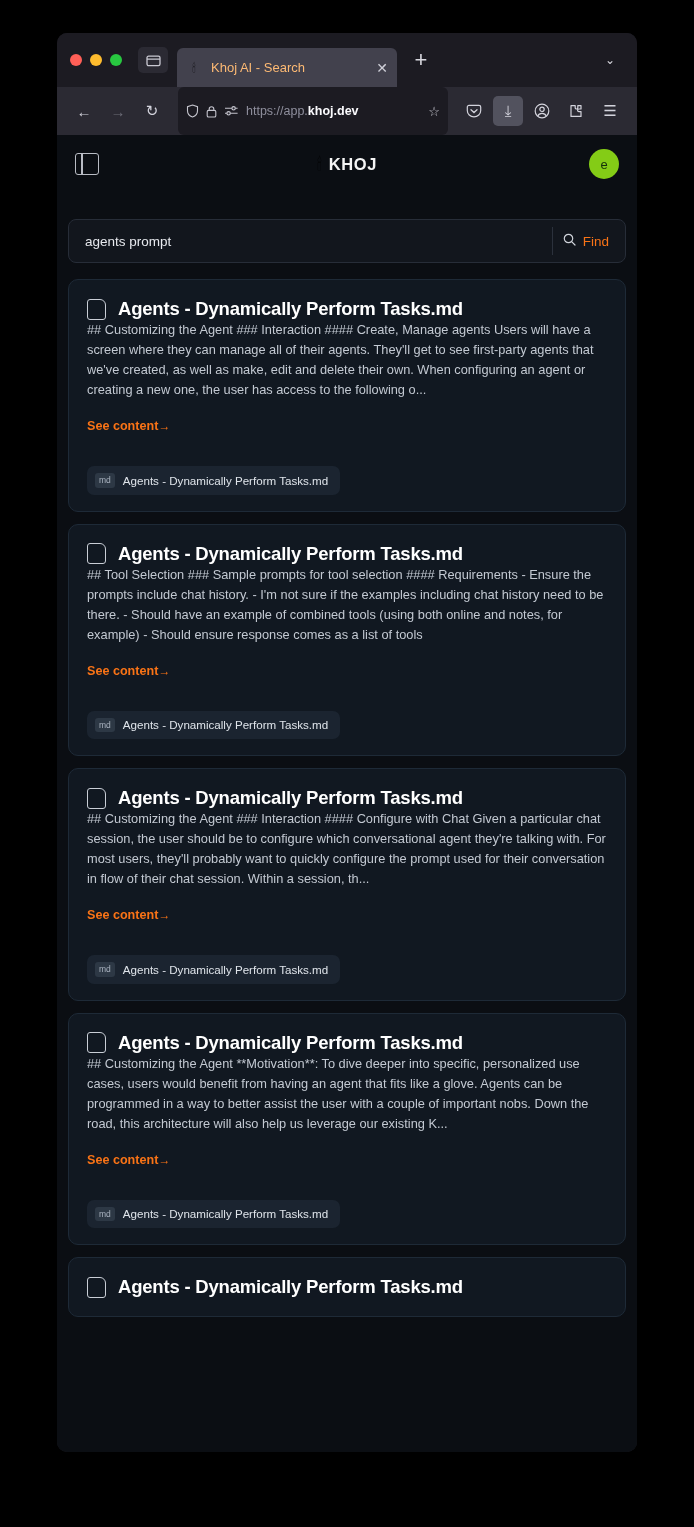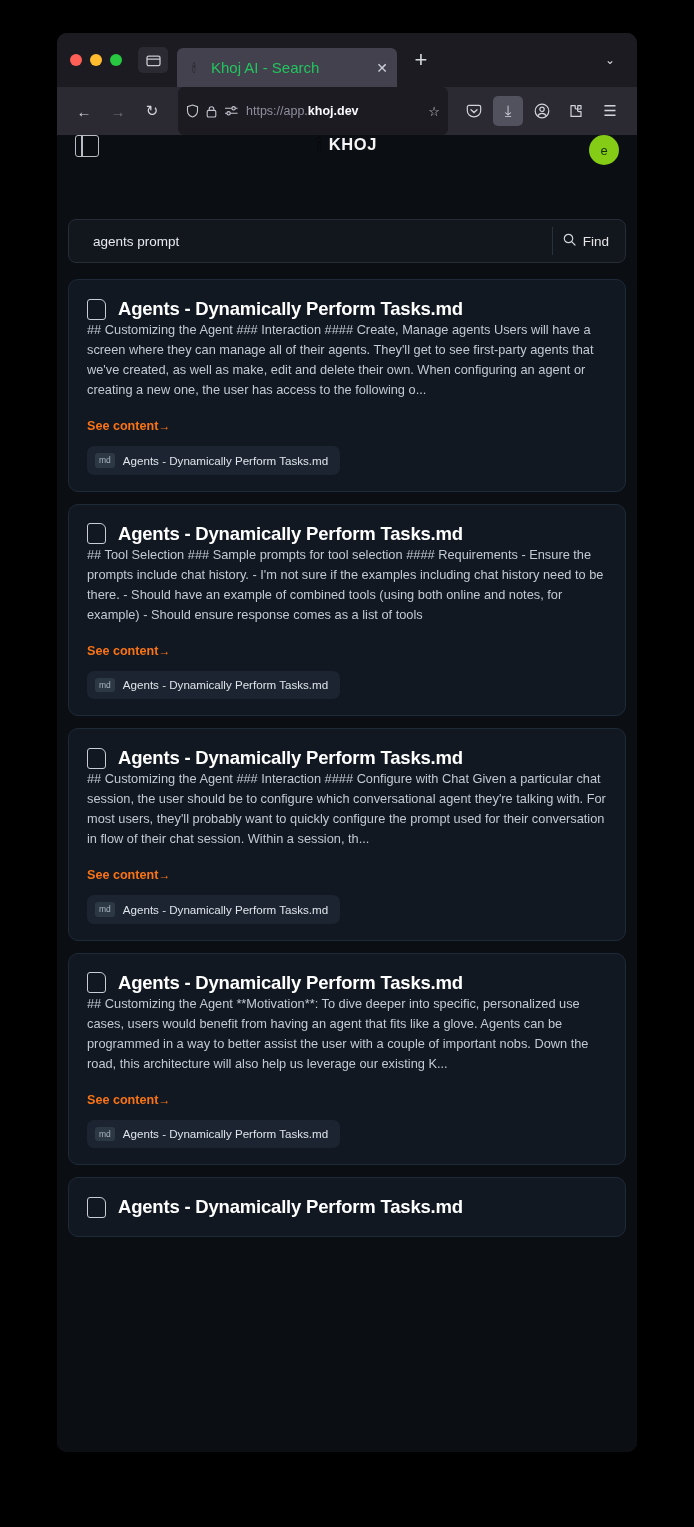--- a/index.html
+++ b/index.html
@@ -66,22 +66,22 @@
     box-sizing: border-box;
   }
   .tab .favicon {
     width: 16px; height: 16px;
     margin-right: 9px;
     flex: 0 0 auto;
     display: flex; align-items: center; justify-content: center;
     font-size: 12px;
   }
   .tab .tab-title {
-    color: #22c55e;
-    font-size: 15px;
+    color: #fdba74;
+    font-size: 13px;
     white-space: nowrap;
     overflow: hidden;
     text-overflow: ellipsis;
     flex: 1 1 auto;
   }
   .tab .tab-close {
     color: #cfcfd8;
     font-size: 14px;
     line-height: 1;
     margin-left: 6px;
@@ -153,21 +153,22 @@
   .page {
     background: #0b0e13;
     height: calc(100% - 102px);
     overflow: hidden;
     position: relative;
   }
 
   .app-header {
     height: 58px;
     display: flex;
-    padding: 0 18px;
+    align-items: center;
+    padding: 10px 18px;
     box-sizing: border-box;
     position: relative;
   }
   .sidebar-toggle {
     width: 22px; height: 20px;
     border: 1.6px solid #b9bcc4;
     border-radius: 3px;
     position: relative;
   }
   .sidebar-toggle::after {
@@ -205,41 +206,41 @@
 
   
   .searchwrap {
     margin: 26px 11px 0 11px;
     height: 44px;
     background: #12161d;
     border: 1px solid #272d38;
     border-radius: 8px;
     display: flex;
     align-items: center;
-    padding: 0 4px 0 22px;
+    padding: 0 4px 0 14px;
     box-sizing: border-box;
     justify-content: flex-end;
   }
   .searchwrap input {
     flex: 1 1 auto;
     background: transparent;
     border: 0;
     outline: none;
     color: #e7e9ee;
     font-size: 13.5px;
     font-family: "Liberation Sans", sans-serif;
   }
   .findbtn {
     display: flex;
     align-items: center;
     gap: 7px;
     padding: 0 12px 0 10px;
     height: 28px;
     border-left: 1px solid #2b313c;
-    color: #e5e5e5;
+    color: #f97316;
     font-size: 13.5px;
   }
   .findbtn .mag { font-size: 12px; color: #cfd3da; }
 
   
   .results {
     margin-top: 16px;
     padding: 0 11px 6px 11px;
   }
   .card {
@@ -277,21 +278,21 @@
   .see-content {
     margin-top: 19px;
     color: #f97316;
     font-size: 12.6px;
     font-weight: 600;
     display: inline-flex;
     align-items: center;
   }
   .see-content .arrow { font-size: 12px; }
   .chip {
-    margin-top: 12px;
+    margin-top: 32px;
     display: inline-flex;
     align-items: center;
     gap: 8px;
     background: #1b2430;
     border-radius: 7px;
     padding: 7px 12px 7px 8px;
   }
   .chip .chip-ext {
     background: #2d3845;
     color: #aab3c0;

